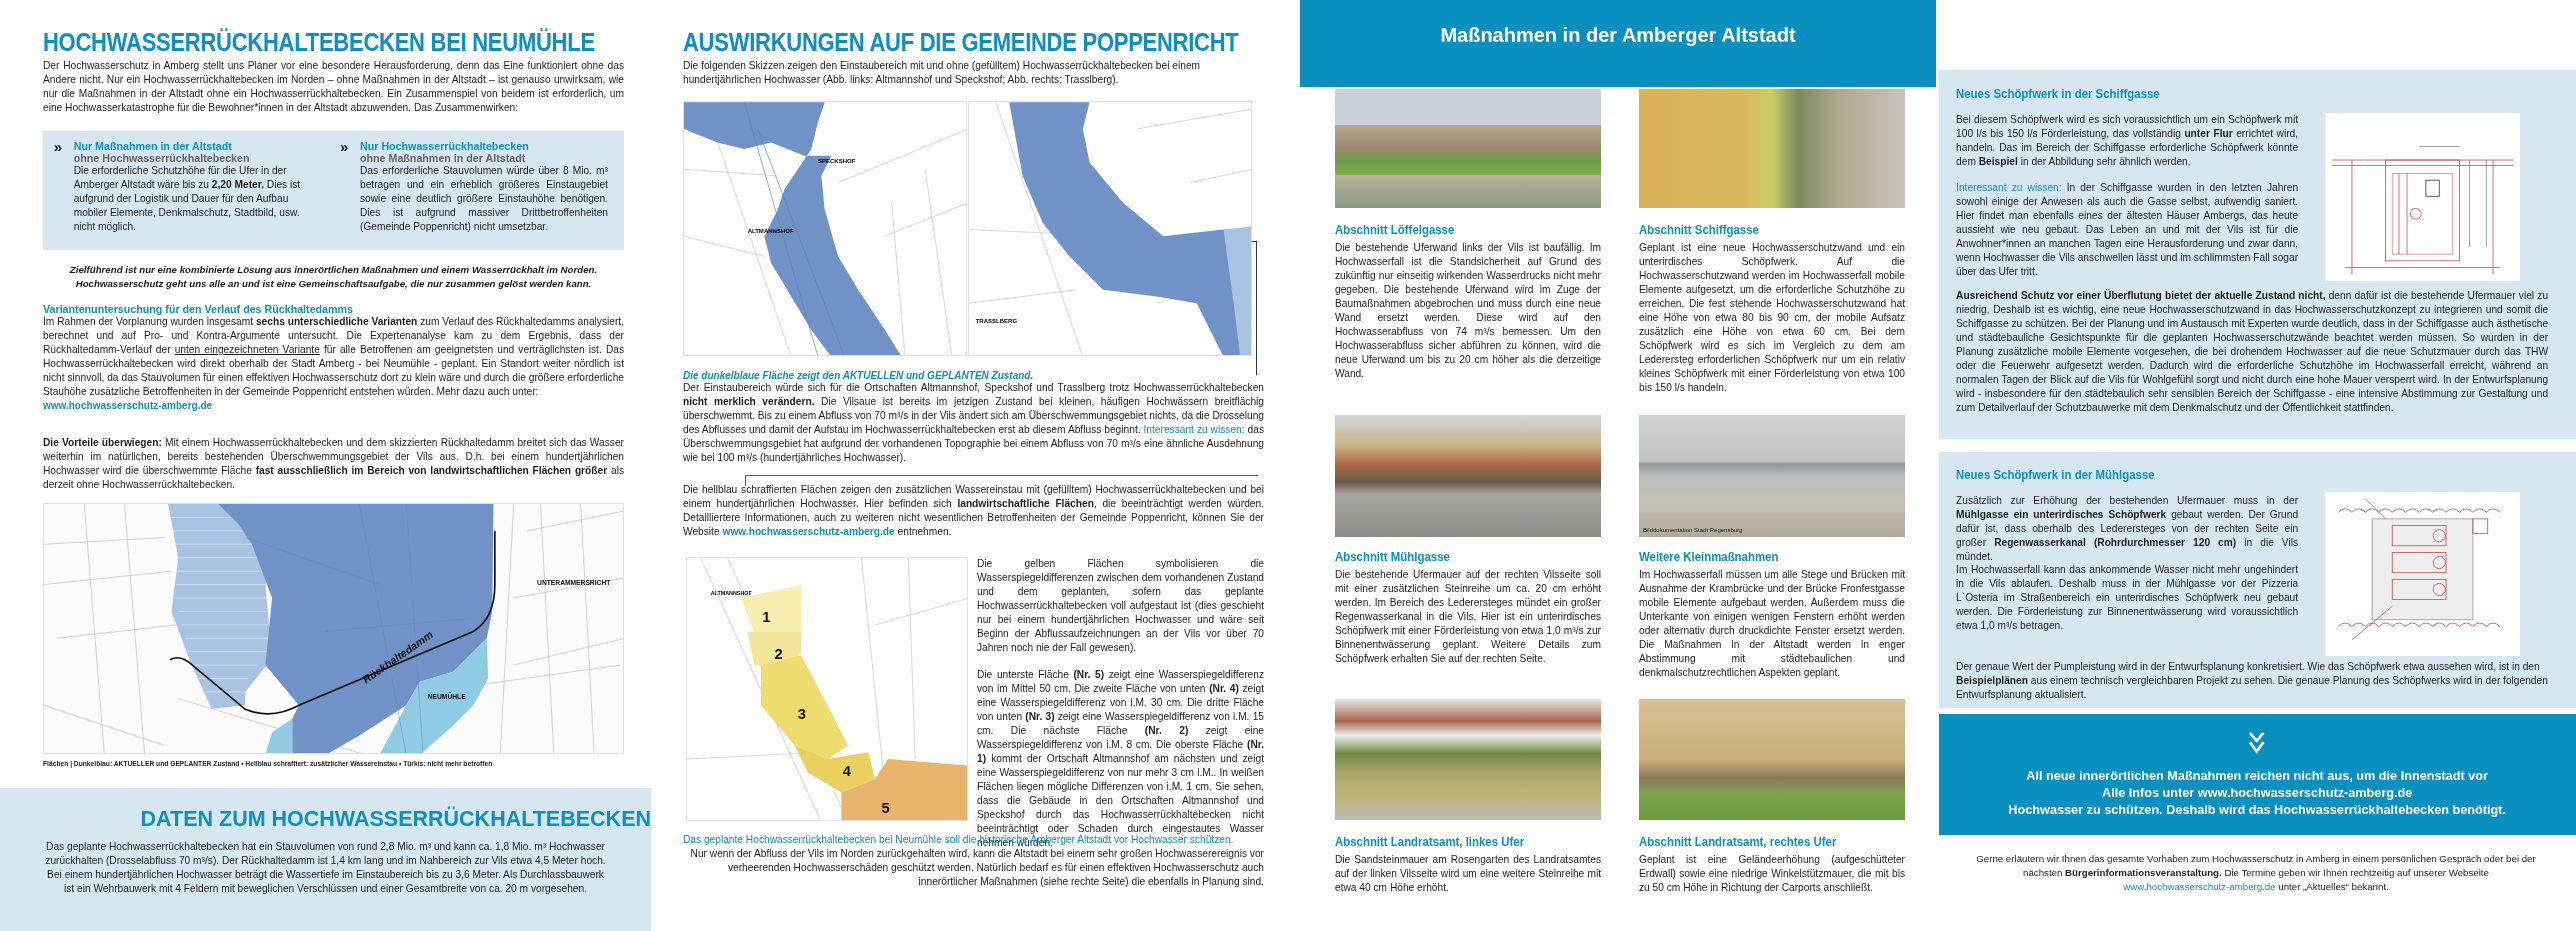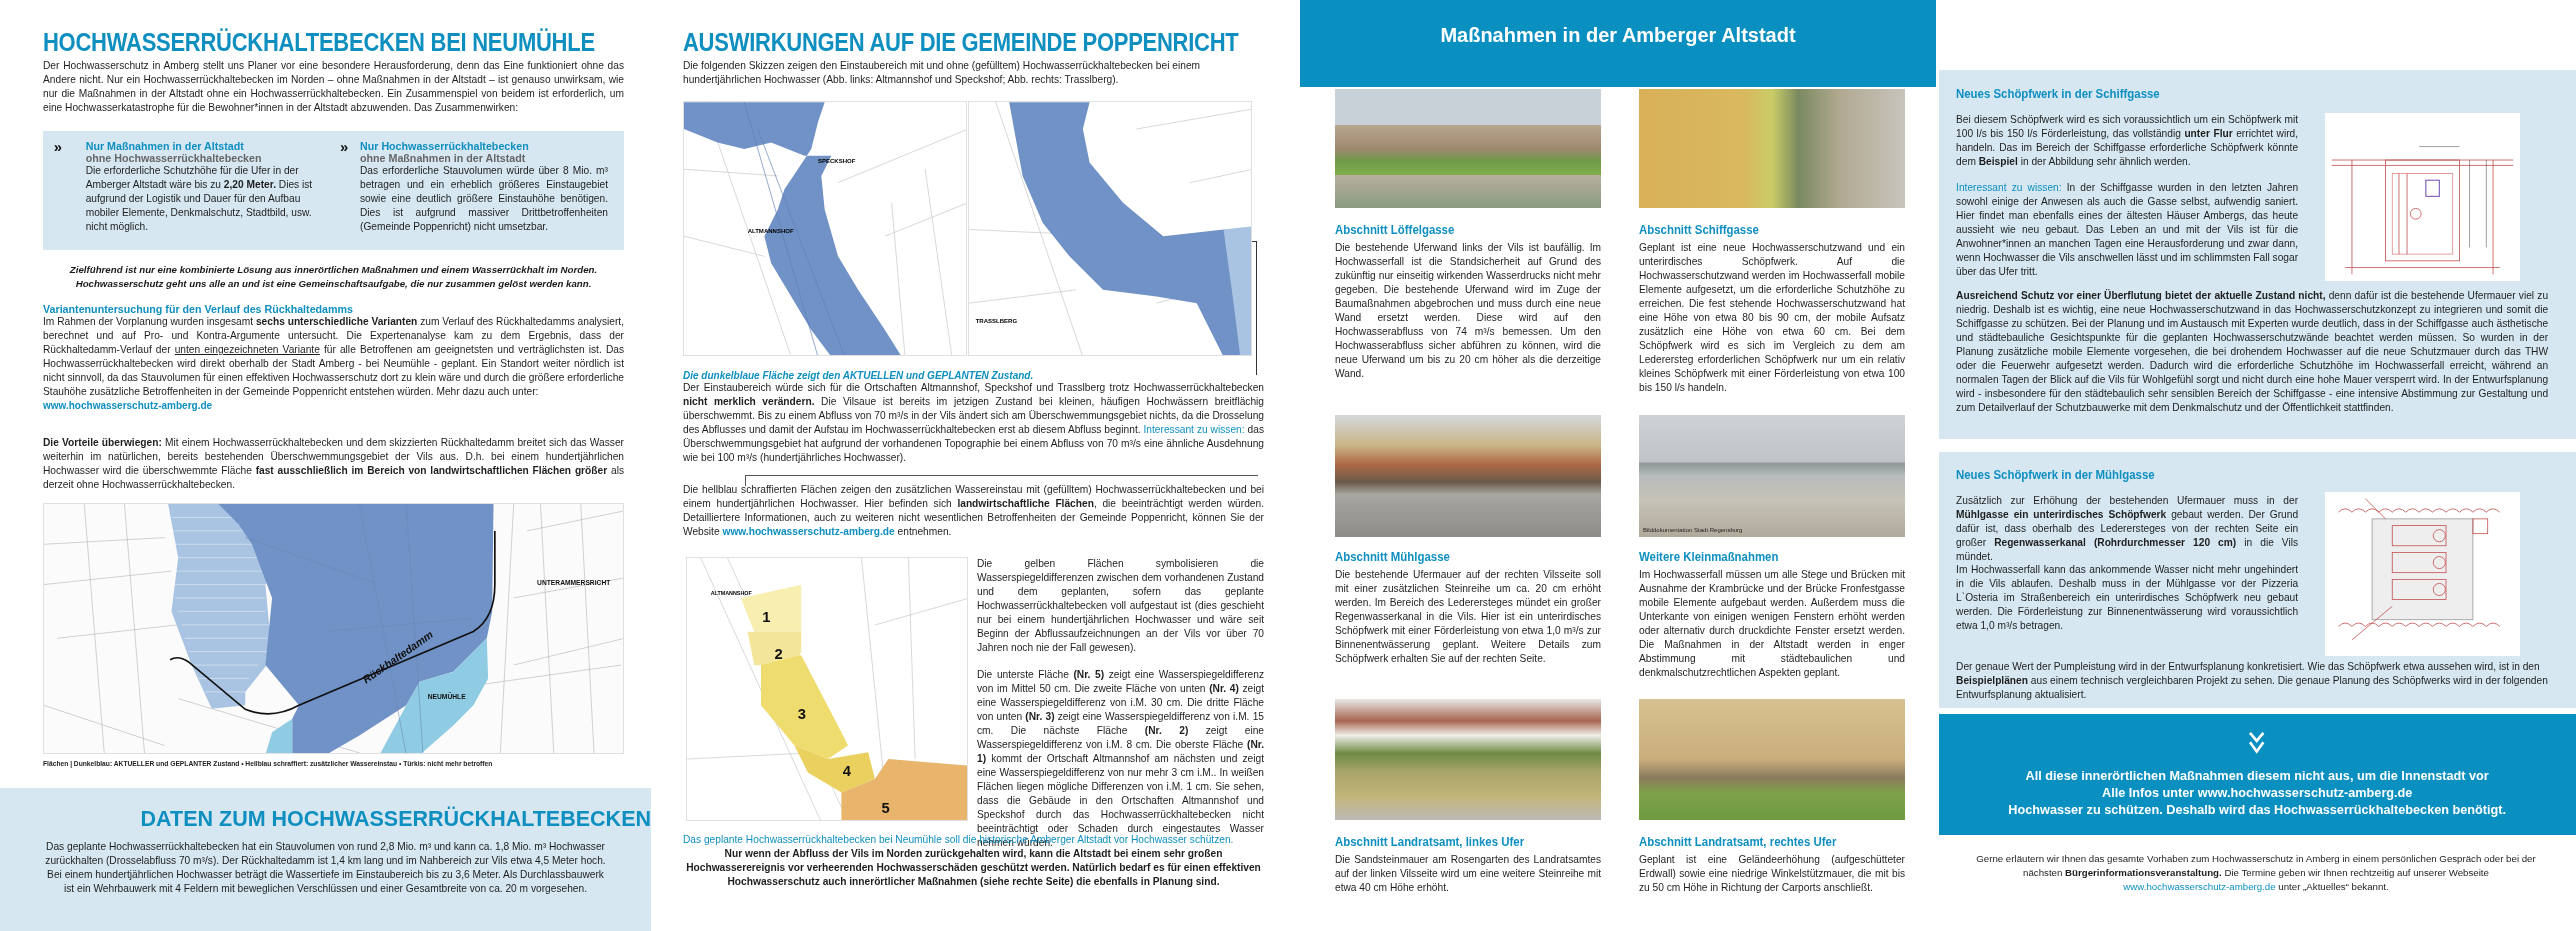--- a/index.html
+++ b/index.html
@@ -27,21 +27,21 @@
 </head>
 <body>
 
 <div class="panel" id="p1">
   <div class="h1" style="position:absolute;left:43px;top:28px;">HOCHWASSERRÜCKHALTEBECKEN BEI NEUMÜHLE</div>
   <p class="txt" style="position:absolute;left:43px;top:59px;width:581px;">Der Hochwasserschutz in Amberg stellt uns Planer vor eine besondere Herausforderung, denn das Eine funktioniert ohne das Andere nicht. Nur ein Hochwasserrückhaltebecken im Norden – ohne Maßnahmen in der Altstadt – ist genauso unwirksam, wie nur die Maßnahmen in der Altstadt ohne ein Hochwasserrückhaltebecken. Ein Zusammenspiel von beidem ist erforderlich, um eine Hochwasserkatastrophe für die Bewohner*innen in der Altstadt abzuwenden. Das Zusammenwirken:</p>
 
   <div class="infobox" style="position:absolute;left:43px;top:131px;width:581px;height:119px;">
     <div style="position:absolute;left:10.7px;top:9.4px;width:268px;">
       <span class="chev" style="position:absolute;left:0;top:-1.3px;">»</span>
-      <div style="margin-left:32px;">
+      <div style="margin-left:20px;">
         <div class="bluehead">Nur Maßnahmen in der Altstadt</div>
         <div style="font-weight:bold;color:#666;font-size:10.7px;">ohne Hochwasserrückhaltebecken</div>
         <p class="txt" style="text-align:left;"><span>Die erforderliche Schutzhöhe für die Ufer in der Amberger Altstadt wäre bis zu </span><b>2,20 Meter.</b><span> Dies ist aufgrund der Logistik und Dauer für den Aufbau mobiler Elemente, Denkmalschutz, Stadtbild, usw. nicht möglich.</span></p>
       </div>
     </div>
     <div style="position:absolute;left:297px;top:9.4px;width:268px;">
       <span class="chev" style="position:absolute;left:0;top:-1.3px;">»</span>
       <div style="margin-left:20px;">
         <div class="bluehead">Nur Hochwasserrückhaltebecken</div>
         <div style="font-weight:bold;color:#666;font-size:10.7px;">ohne Maßnahmen in der Altstadt</div>
@@ -150,21 +150,21 @@
       <text x="35" y="55" font-size="8" font-weight="bold" font-family="Liberation Sans, sans-serif">ALTMANNSHOF</text>
     </svg>
   </div>
   <div style="position:absolute;left:326px;top:557px;width:287px;">
     <p class="txt">Die gelben Flächen symbolisieren die Wasserspiegeldifferenzen zwischen dem vorhandenen Zustand und dem geplanten, sofern das geplante Hochwasserrückhaltebecken voll aufgestaut ist (dies geschieht nur bei einem hundertjährlichen Hochwasser und wäre seit Beginn der Abflussaufzeichnungen an der Vils vor über 70 Jahren noch nie der Fall gewesen).</p>
     <p class="txt" style="margin-top:13.4px;"><span>Die unterste Fläche </span><b>(Nr. 5)</b><span> zeigt eine Wasserspiegeldifferenz von im Mittel 50 cm. Die zweite Fläche von unten </span><b>(Nr. 4)</b><span> zeigt eine Wasserspiegeldifferenz von i.M. 30 cm. Die dritte Fläche von unten </span><b>(Nr. 3)</b><span> zeigt eine Wasserspiegeldifferenz von i.M. 15 cm. Die nächste Fläche </span><b>(Nr. 2)</b><span> zeigt eine Wasserspiegeldifferenz von i.M. 8 cm. Die oberste Fläche </span><b>(Nr. 1)</b><span> kommt der Ortschaft Altmannshof am nächsten und zeigt eine Wasserspiegeldifferenz von nur mehr 3 cm i.M.. In weißen Flächen liegen mögliche Differenzen von i.M. 1 cm. Sie sehen, dass die Gebäude in den Ortschaften Altmannshof und Speckshof durch das Hochwasserrückhaltebecken nicht beeinträchtigt oder Schaden durch eingestautes Wasser nehmen würden.</span></p>
   </div>
 
   <div style="position:absolute;left:32px;top:833px;width:581px;">
     <div class="blue" style="font-size:10.2px;line-height:14px;">Das geplante Hochwasserrückhaltebecken bei Neumühle soll die historische Amberger Altstadt vor Hochwasser schützen.</div>
-    <p class="txt" style="text-align:center;font-weight:bold;">Nur wenn der Abfluss der Vils im Norden zurückgehalten wird, kann die Altstadt bei einem sehr großen Hochwasserereignis vor verheerenden Hochwasserschäden geschützt werden. Natürlich bedarf es für einen effektiven Hochwasserschutz auch innerörtlicher Maßnahmen (siehe rechte Seite) die ebenfalls in Planung sind.</p>
+    <p class="txt" style="text-align:right;">Nur wenn der Abfluss der Vils im Norden zurückgehalten wird, kann die Altstadt bei einem sehr großen Hochwasserereignis vor verheerenden Hochwasserschäden geschützt werden. Natürlich bedarf es für einen effektiven Hochwasserschutz auch innerörtlicher Maßnahmen (siehe rechte Seite) die ebenfalls in Planung sind.</p>
   </div>
 </div>
 
 <div class="panel" id="p3">
   <div class="band" style="position:absolute;left:0;top:0;width:636px;height:87px;line-height:70px;font-size:20px;">Maßnahmen in der Amberger Altstadt</div>
 
   <div class="photo" style="left:35px;top:89px;width:266px;height:119px;background:linear-gradient(180deg,#c9d1d8 0%,#c9d1d8 30%,#b8a890 30%,#a08870 50%,#6f9a4a 60%,#7fae4a 72%,#b8b0a0 72%,#8a9a80 100%);"></div>
   <div class="photo" style="left:339px;top:89px;width:266px;height:119px;background:linear-gradient(90deg,#d8b058 0%,#d9b960 40%,#c9cc68 50%,#7a8a60 60%,#b0a890 75%,#c8c4bc 100%);"></div>
 
   <div style="position:absolute;left:35px;top:223px;width:266px;">
@@ -254,21 +254,21 @@
   </div>
 
   <div class="band" style="position:absolute;left:2.7px;top:714px;width:637px;height:121px;">
     <div style="margin-top:16px;">
       <svg width="17.4" height="27" viewBox="0 0 26 40">
           <path d="M3 4 L13 16 L23 4" stroke="#fff" stroke-width="4" fill="none"></path>
           <path d="M3 18 L13 32 L23 18" stroke="#fff" stroke-width="4" fill="none"></path>
         </svg>
     </div>
     <div style="font-size:12.7px;line-height:17px;margin-top:9.4px;">
-      <div>All diese innerörtlichen Maßnahmen diesem nicht aus, um die Innenstadt vor</div>
+      <div>All neue innerörtlichen Maßnahmen reichen nicht aus, um die Innenstadt vor</div>
       <div>Alle Infos unter www.hochwasserschutz-amberg.de</div>
       <div>Hochwasser zu schützen. Deshalb wird das Hochwasserrückhaltebecken benötigt.</div>
     </div>
   </div>
 
   <p class="txt" style="position:absolute;left:38px;top:852px;width:564px;text-align:center;font-size:9.7px;"><span>Gerne erläutern wir Ihnen das gesamte Vorhaben zum Hochwasserschutz in Amberg in einem persönlichen Gespräch oder bei der nächsten </span><b>Bürgerinformationsveranstaltung.</b><span> Die Termine geben wir Ihnen rechtzeitig auf unserer Webseite </span><a class="blue" style="text-decoration:none;">www.hochwasserschutz-amberg.de</a><span> unter „Aktuelles“ bekannt.</span></p>
 </div>
 
 
 </body></html>

